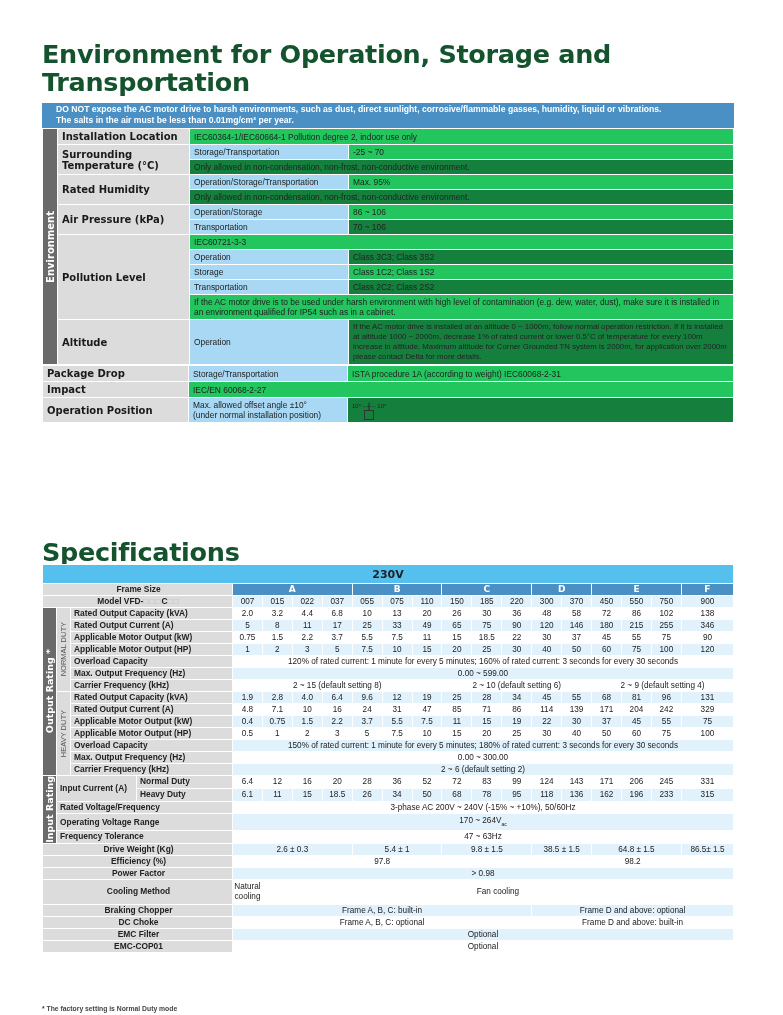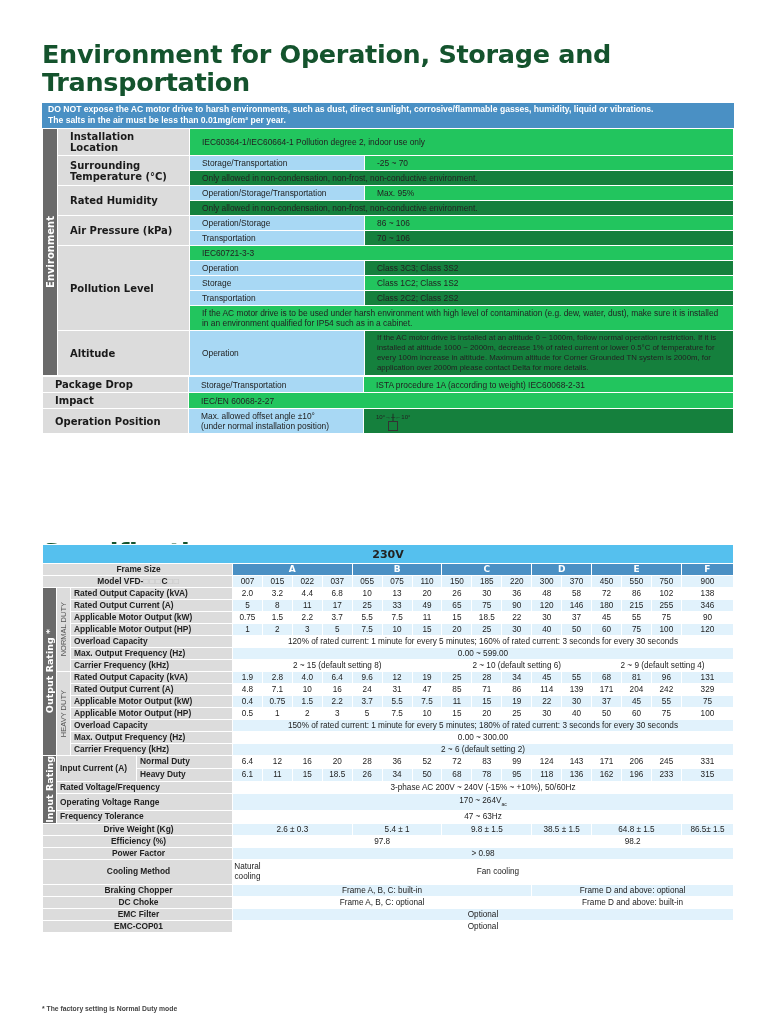--- a/index.html
+++ b/index.html
@@ -1,33 +1,33 @@
 <!DOCTYPE html>
 <html><head>
 <meta charset="utf-8">
 <style>
   html,body{margin:0;padding:0;background:#ffffff;}
   body{width:783px;height:1015px;position:relative;font-family:"Liberation Sans",sans-serif;color:#222;overflow:hidden;}
   h1,h2{margin:0;font-family:"DejaVu Sans",sans-serif;font-weight:bold;color:#14532d;letter-spacing:-0.3px;}
   h1{position:absolute;left:42px;top:40px;font-size:25.5px;line-height:28px;width:680px;}
   h2{position:absolute;left:42px;top:537px;font-size:25.5px;line-height:30px;}
   .env{position:absolute;left:42px;top:103px;width:692px;}
-  .warn{background:#4a90c4;color:#fff;font-size:8.6px;line-height:11px;padding:1px 3px 2px 6px;font-weight:bold;}
+  .warn{background:#4a90c4;color:#fff;font-size:8.6px;line-height:11px;padding:1px 3px 2px 14px;font-weight:bold;}
   table{border-collapse:collapse;}
   .envt{width:692px;font-size:8.4px;}
-  .envt td{padding:2px 12px;vertical-align:middle;border:1px solid #fff;}
+  .envt td{padding:2px 4px;vertical-align:middle;border:1px solid #fff;}
   .side{background:#6a6a6a;color:#fff;width:14px;padding:0!important;position:relative;}
   .vtext{writing-mode:vertical-rl;transform:rotate(180deg);font-family:"DejaVu Sans",sans-serif;font-weight:bold;font-size:10px;margin:auto;}
   .lbl{background:#dcdcdc;font-family:"DejaVu Sans",sans-serif;font-weight:bold;font-size:10px;color:#1a1a1a;}
   .k{background:#a8d8f4;width:150px;}
   .v{background:#22c55e;}
   .v2{background:#15803d;}
   .pos-icon{display:inline-block;font-size:6px;line-height:7px;text-align:center;}
   .pos-icon .box{display:block;width:8px;height:8px;border:1px solid #333;margin:0 auto;}
-  .spec{position:absolute;left:42px;top:544px;width:692px;}
+  .spec{position:absolute;left:42px;top:564px;width:692px;}
   .spect{width:692px;font-size:8.2px;table-layout:fixed;}
   .spect td{border:1px solid #fff;padding:0 1px;height:11px;line-height:11px;text-align:center;white-space:nowrap;overflow:hidden;}
   .volt{background:#55c0ee;font-family:"DejaVu Sans",sans-serif;font-weight:bold;font-size:11px;text-align:center;height:18px!important;color:#222;}
   .rl{background:#dcdcdc;font-weight:bold;text-align:left;padding-left:3px!important;font-size:8.4px;}
   .rl2{background:#dcdcdc;font-weight:bold;text-align:left!important;padding-left:3px!important;font-size:8.4px;margin-top:40px;}
   .frame{background:#4a90c4;color:#fff;font-weight:bold;font-family:"DejaVu Sans",sans-serif;font-size:9px;}
   .c1{background:#e1f2fc;}
   .c2{background:#ffffff;}
   .grp{background:#6a6a6a;color:#fff;padding:0!important;}
   .grp .vtext{font-size:9.5px;}

